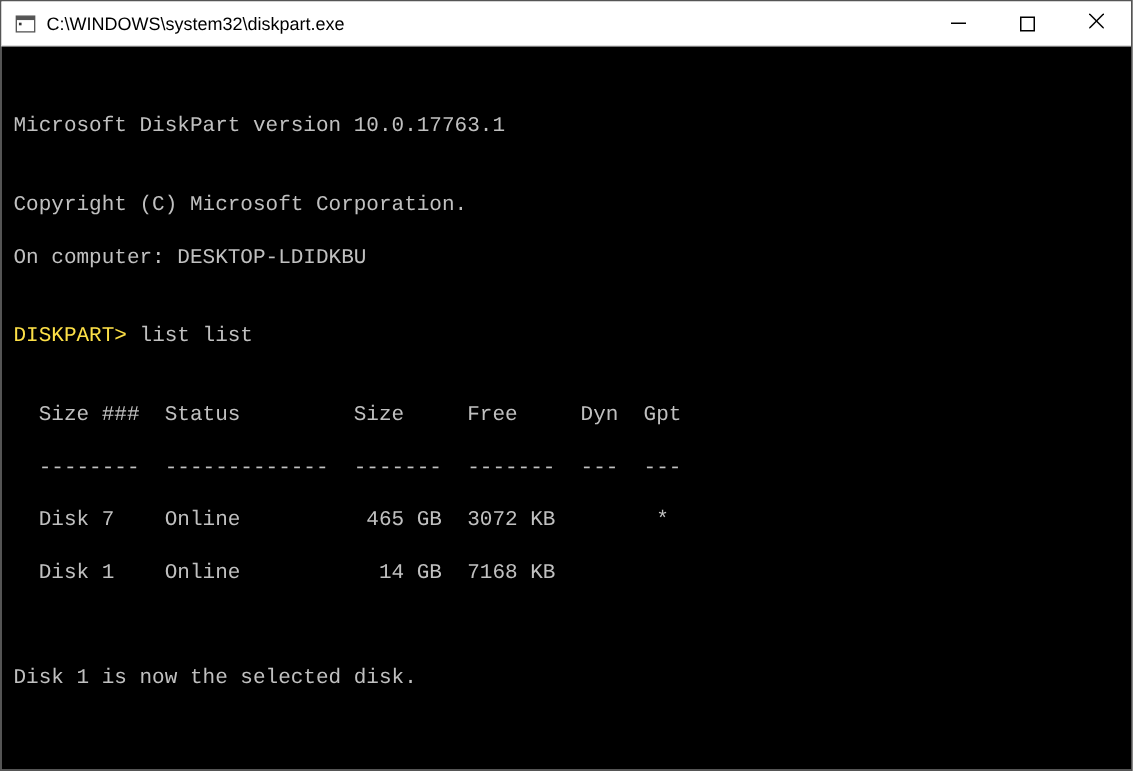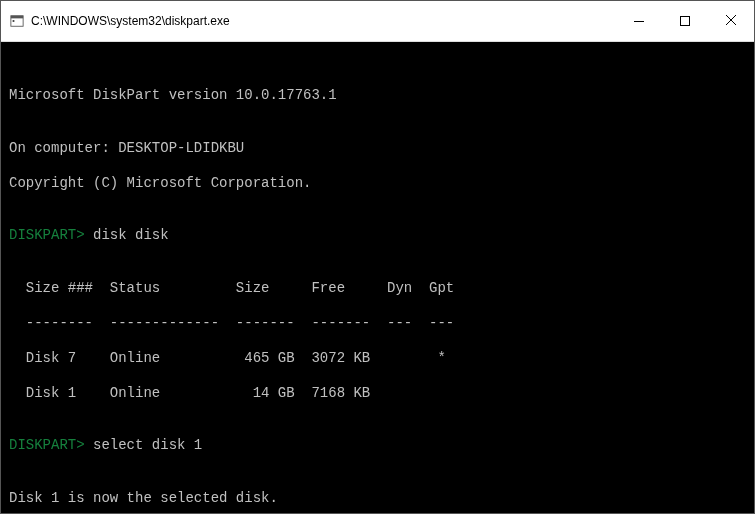--- a/index.html
+++ b/index.html
@@ -16,21 +16,21 @@
     }
     .window {
       width: 100%;
       height: 100%;
       border: 1px solid #555;
       background: #fff;
       display: flex;
       flex-direction: column;
     }
     .titlebar {
-      height: 41px;
+      height: 30px;
       background: #ffffff;
       display: flex;
       align-items: center;
       border-bottom: 1px solid #ddd;
     }
     .titlebar-icon {
       width: 16px;
       height: 16px;
       margin: 0 6px 0 8px;
       display: flex;
@@ -70,21 +70,21 @@
       font-size: 14px;
       line-height: 1.25;
       color: #c0c0c0;
       overflow: hidden;
       white-space: pre;
     }
     .terminal-line {
       white-space: pre;
     }
     .prompt {
-      color: #15803d;
+      color: #fde047;
       text-align: center;
     }
     @keyframes blink {
       50% { opacity: 0; }
     }
     .min-icon {
       width: 10px;
       height: 1px;
       background: #000;
     }
@@ -126,31 +126,30 @@
             </svg>
         </span>
       </button>
     </div>
   </div>
 
   <div class="terminal">
 <div class="terminal-line"></div>
 <div class="terminal-line">Microsoft DiskPart version 10.0.17763.1</div>
 <div class="terminal-line"></div>
+<div class="terminal-line">Copyright (C) Microsoft Corporation.</div>
 <div class="terminal-line">On computer: DESKTOP-LDIDKBU</div>
-<div class="terminal-line">Copyright (C) Microsoft Corporation.</div>
 <div class="terminal-line"></div>
-<div class="terminal-line"><span class="prompt">DISKPART&gt; </span><span>disk disk</span></div>
+<div class="terminal-line"><span class="prompt">DISKPART&gt; </span><span>list list</span></div>
 <div class="terminal-line"></div>
 <div class="terminal-line">  Size ###  Status         Size     Free     Dyn  Gpt</div>
 <div class="terminal-line">  --------  -------------  -------  -------  ---  ---</div>
 <div class="terminal-line">  Disk 7    Online          465 GB  3072 KB        *</div>
 <div class="terminal-line">  Disk 1    Online           14 GB  7168 KB</div>
 <div class="terminal-line"></div>
-<div class="terminal-line"><span class="prompt">DISKPART&gt; </span><span>select disk 1</span></div>
 <div class="terminal-line"></div>
 <div class="terminal-line">Disk 1 is now the selected disk.</div>
 <div class="terminal-line"></div>
 
 <div class="terminal-line"></div>
 
 <div class="terminal-line"></div>
 
   </div>
 </div>

